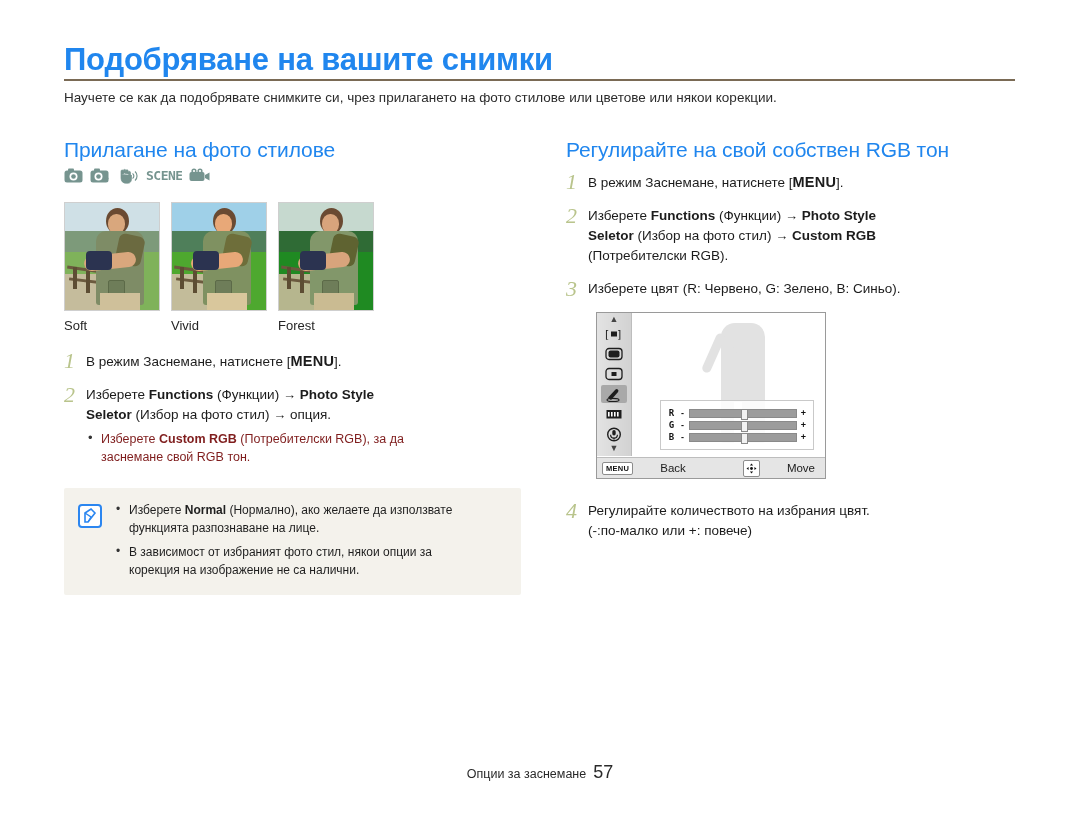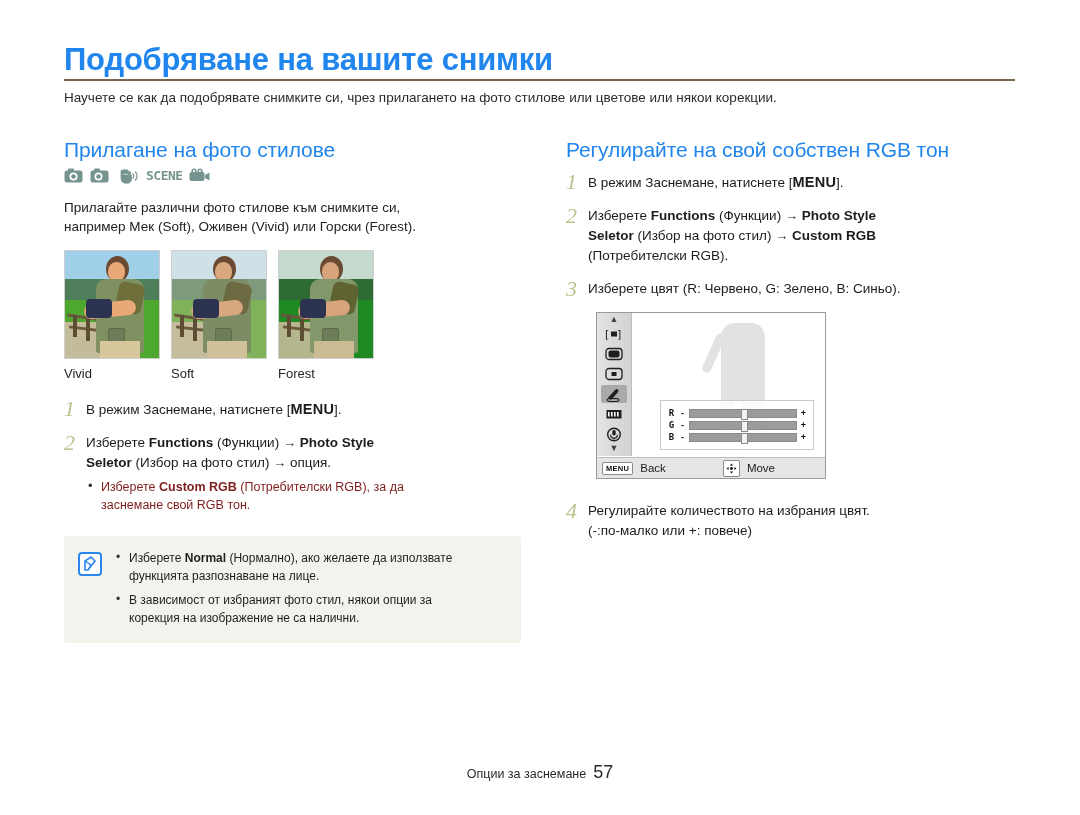--- a/index.html
+++ b/index.html
@@ -163,21 +163,21 @@
     border:1px solid #8a8a8a;}
   .lcd-bottom{
     position:absolute;left:0;bottom:0;width:100%;height:21px;
     background:#e5e5e5;border-top:1px solid #bdbdbd;
     display:flex;align-items:center;gap:7px;padding-left:5px;box-sizing:border-box;
   }
   .menu-chip{
     background:#ffffff;border:1px solid #8c8c8c;border-radius:2px;
     font-size:7.5px;font-weight:bold;letter-spacing:.3px;padding:1px 3px;color:#111;
   }
-  .lcd-bottom-txt{font-size:11.5px;color:#1b1b1b;}
+  .lcd-bottom-txt{font-size:11.5px;color:#1b1b1b;margin-left:20px;}
   .dpad{
     width:15px;height:15px;border:1px solid #8c8c8c;background:#fff;border-radius:2px;
     display:flex;align-items:center;justify-content:center;font-size:9px;color:#111;
     margin-left:50px;
   }
 
   
   .footer{
     position:absolute;left:0;top:762px;width:1080px;text-align:center;
     font-size:12.5px;color:#2a2a2a;
@@ -231,26 +231,45 @@
             <rect x="0.5" y="4" width="15" height="9" rx="2" fill="#6f8f8a"></rect>
             <circle cx="5" cy="3" r="2.6" fill="#6f8f8a"></circle>
             <circle cx="11" cy="3" r="2.6" fill="#6f8f8a"></circle>
             <circle cx="5" cy="3" r="1.1" fill="#fff"></circle>
             <circle cx="11" cy="3" r="1.1" fill="#fff"></circle>
             <path d="M16 7 l4.5 -2.5 v8 L16 10 z" fill="#6f8f8a"></path>
           </svg>
       </span>
     </div>
 
-    <div class="body-text">
-      <div>Прилагайте различни фото стилове към снимките си,</div>
-      <div>например Мек (Soft), Оживен (Vivid) или Горски (Forest).</div>
-    </div>
 
     <div class="thumbs">
+
+      <div class="thumb-wrap">
+        <div class="thumb">
+          <div class="sky" style="background:#cfe0e6"></div>
+          <div class="hills" style="background:#7d9a7a"></div>
+          <div class="grass" style="background:#7fb25a"></div>
+          <div class="path"></div>
+          <div class="fence"></div>
+            <div class="fence2"></div>
+          <div class="post" style="left:8%;top:60%"></div>
+          <div class="post" style="left:22%;top:64%"></div>
+          <div class="post" style="left:36%;top:68%"></div>
+          <div class="man-head"></div>
+            <div class="man-face"></div>
+          <div class="man-body"></div>
+            <div class="man-sleeve"></div>
+          <div class="man-arm"></div>
+            <div class="cam"></div>
+          <div class="pocket"></div>
+            <div class="trousers"></div>
+        </div>
+        <div class="thumb-label">Soft</div>
+      </div>
 
       <div class="thumb-wrap">
         <div class="thumb">
           <div class="sky" style="background:#9fd0e8"></div>
           <div class="hills" style="background:#4f7f5a"></div>
           <div class="grass" style="background:#4ea82f"></div>
           <div class="path"></div>
           <div class="fence"></div>
             <div class="fence2"></div>
           <div class="post" style="left:8%;top:60%"></div>
@@ -263,43 +282,20 @@
           <div class="man-arm" style="background:#e8a878"></div>
             <div class="cam"></div>
           <div class="pocket"></div>
             <div class="trousers" style="background:#d9c79c"></div>
         </div>
         <div class="thumb-label">Vivid</div>
       </div>
 
       <div class="thumb-wrap">
         <div class="thumb">
-          <div class="sky" style="background:#cfe0e6"></div>
-          <div class="hills" style="background:#7d9a7a"></div>
-          <div class="grass" style="background:#7fb25a"></div>
-          <div class="path"></div>
-          <div class="fence"></div>
-            <div class="fence2"></div>
-          <div class="post" style="left:8%;top:60%"></div>
-          <div class="post" style="left:22%;top:64%"></div>
-          <div class="post" style="left:36%;top:68%"></div>
-          <div class="man-head"></div>
-            <div class="man-face"></div>
-          <div class="man-body"></div>
-            <div class="man-sleeve"></div>
-          <div class="man-arm"></div>
-            <div class="cam"></div>
-          <div class="pocket"></div>
-            <div class="trousers"></div>
-        </div>
-        <div class="thumb-label">Soft</div>
-      </div>
-
-      <div class="thumb-wrap">
-        <div class="thumb">
           <div class="sky" style="background:#c6d9cf"></div>
           <div class="hills" style="background:#2f6b35"></div>
           <div class="grass" style="background:#1f8a22"></div>
           <div class="path" style="background:#bfb895"></div>
           <div class="fence"></div>
             <div class="fence2"></div>
           <div class="post" style="left:8%;top:60%"></div>
           <div class="post" style="left:22%;top:64%"></div>
           <div class="post" style="left:36%;top:68%"></div>
           <div class="man-head"></div>

